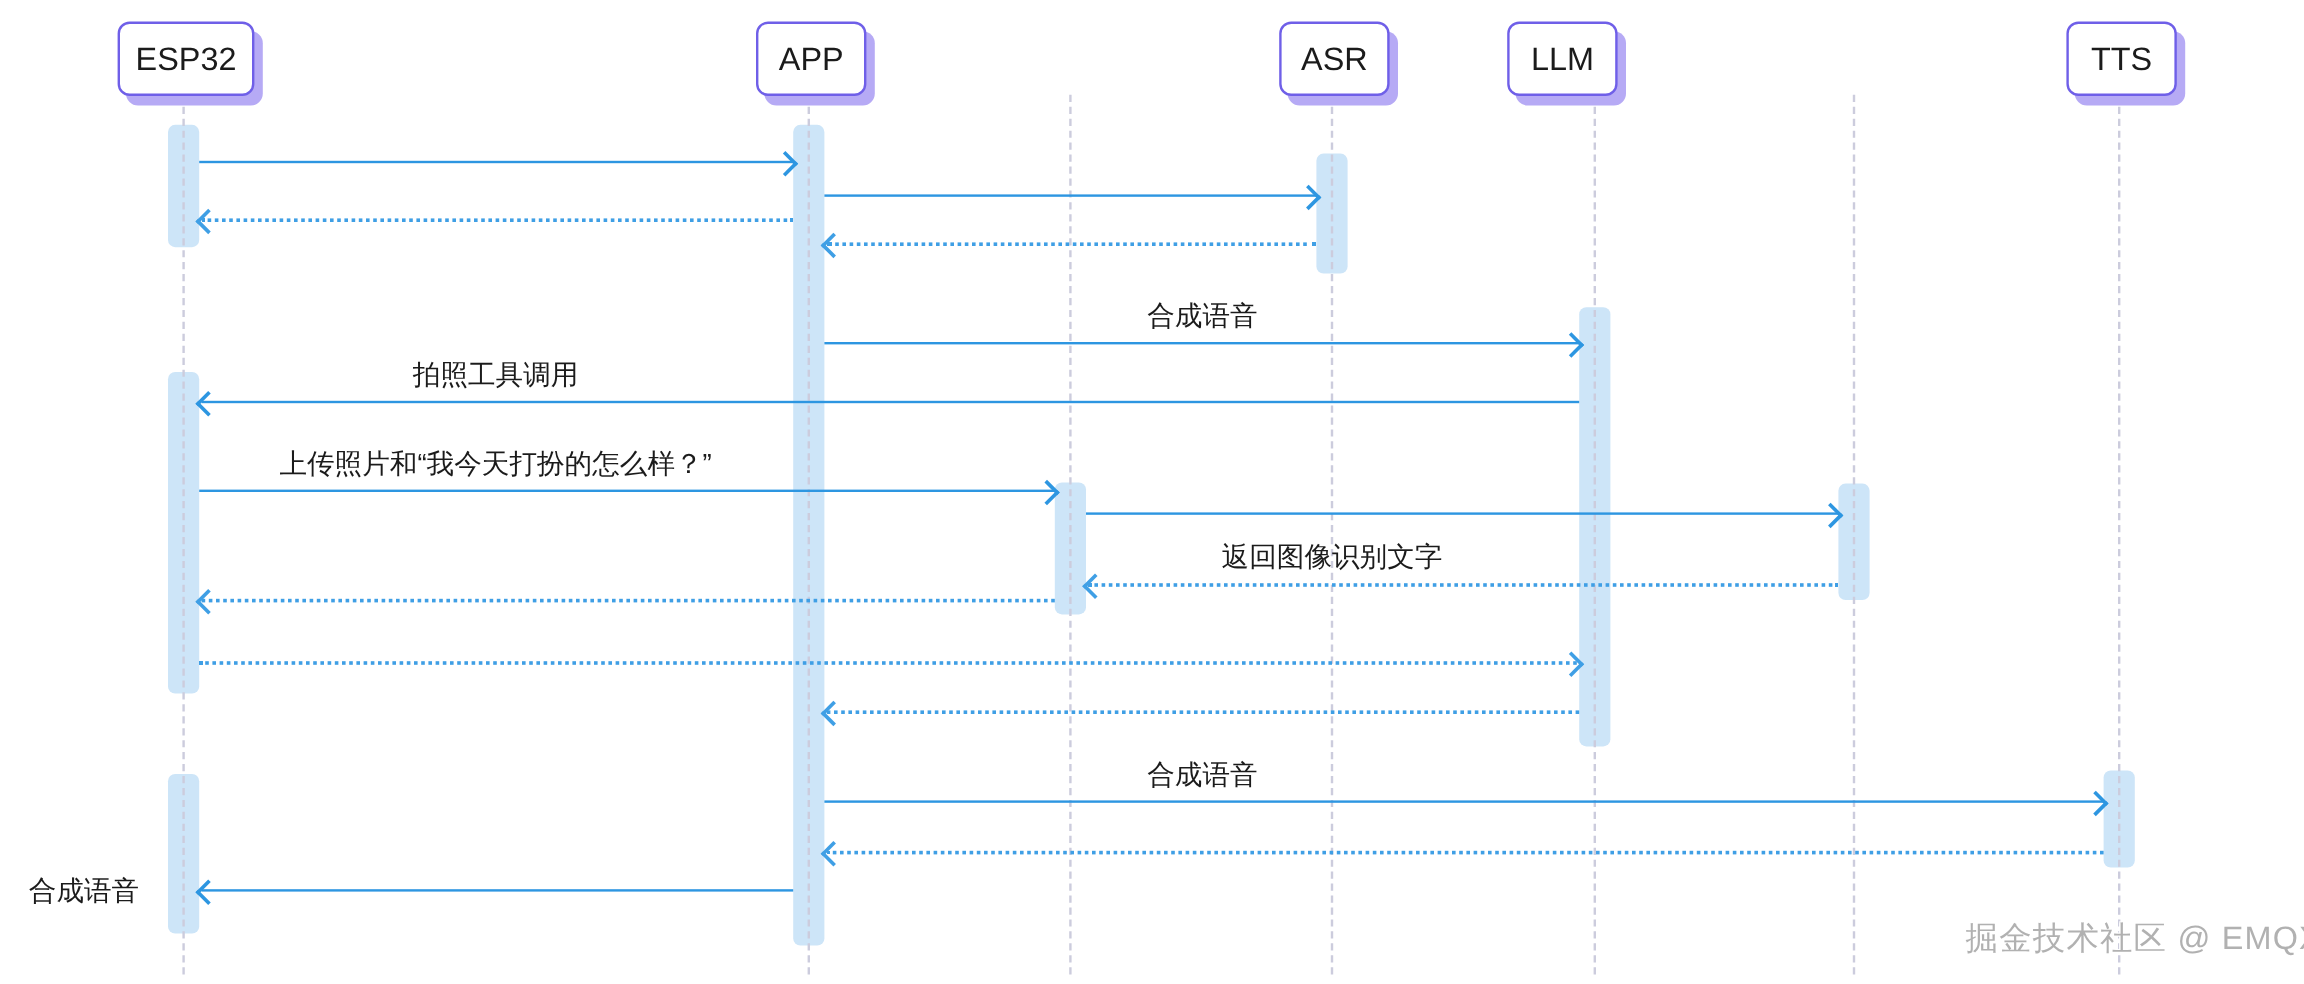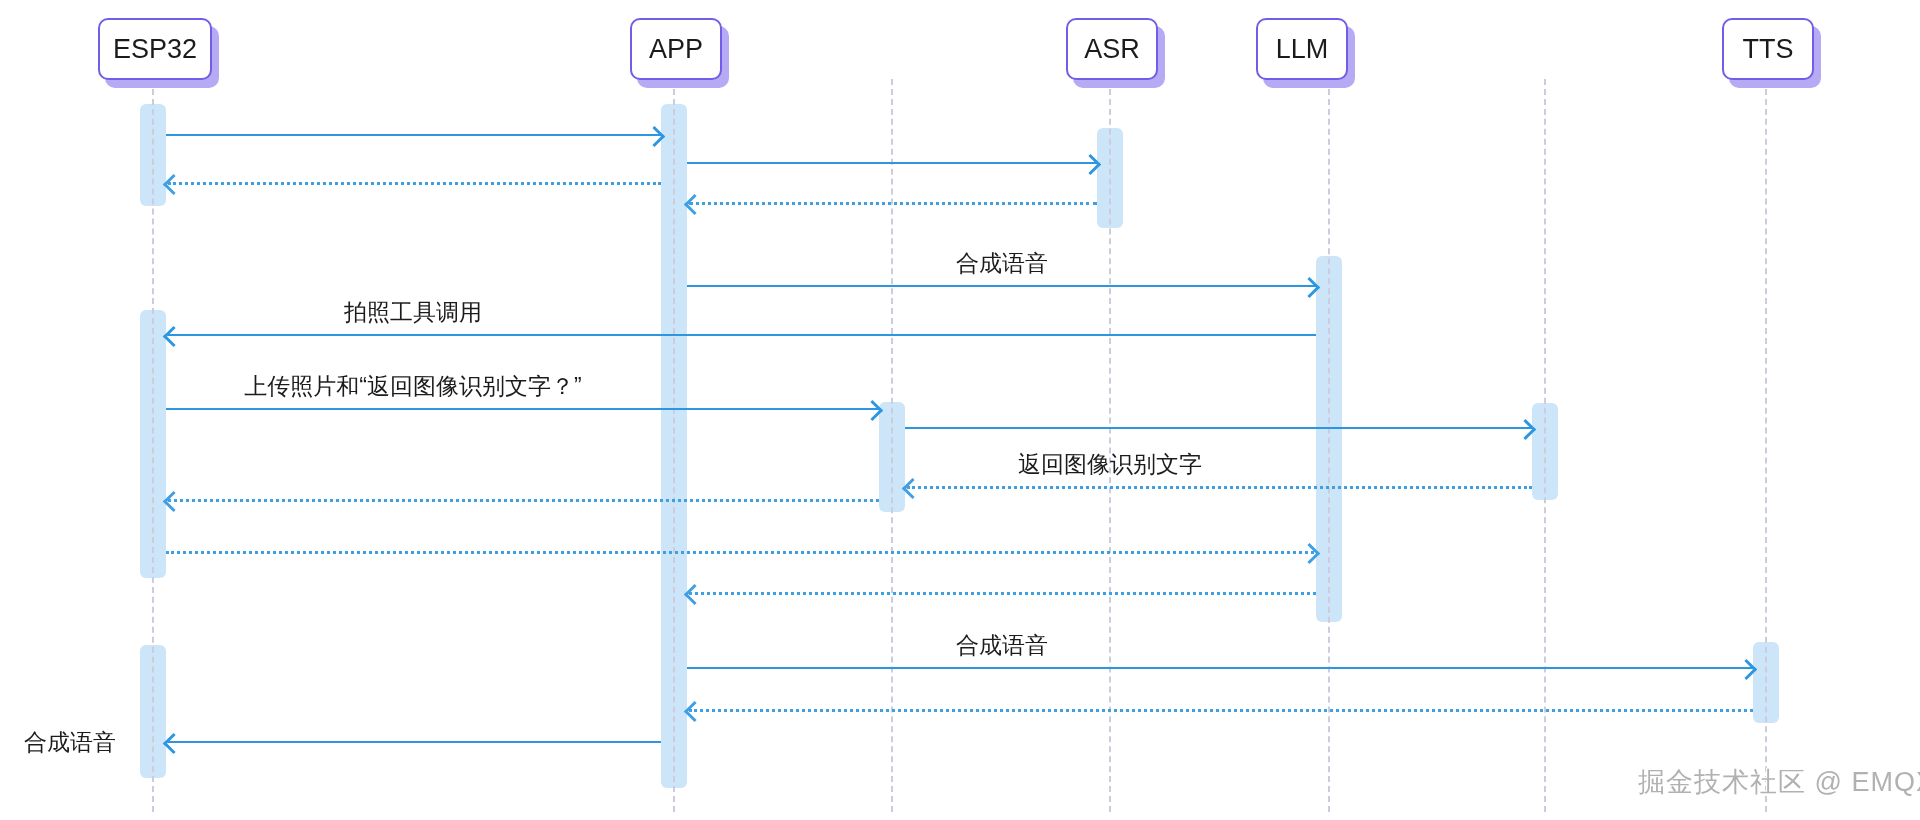--- a/index.html
+++ b/index.html
@@ -139,20 +139,20 @@
     <div class="head l dot" style="left:687px;top:704px"></div>
   </div>
 
   <div>
     <div class="line solid" style="left:168px;top:741px;width:493px"></div>
     <div class="head l" style="left:166px;top:736px"></div>
   </div>
 
   <div class="mlabel" style="left:1002px;top:248px">合成语音</div>
   <div class="mlabel" style="left:413px;top:297px">拍照工具调用</div>
-  <div class="mlabel" style="left:413px;top:371px">上传照片和“返回图像识别文字？”</div>
+  <div class="mlabel" style="left:413px;top:371px">上传照片和“我今天打扮的怎么样？”</div>
   <div class="mlabel" style="left:1110px;top:449px">返回图像识别文字</div>
   <div class="mlabel" style="left:1002px;top:630px">合成语音</div>
   <div class="mlabel" style="left:70px;top:727px">合成语音</div>
 
   <div id="watermark">掘金技术社区 @ EMQX</div>
 
 </div>
 
 </body></html>

